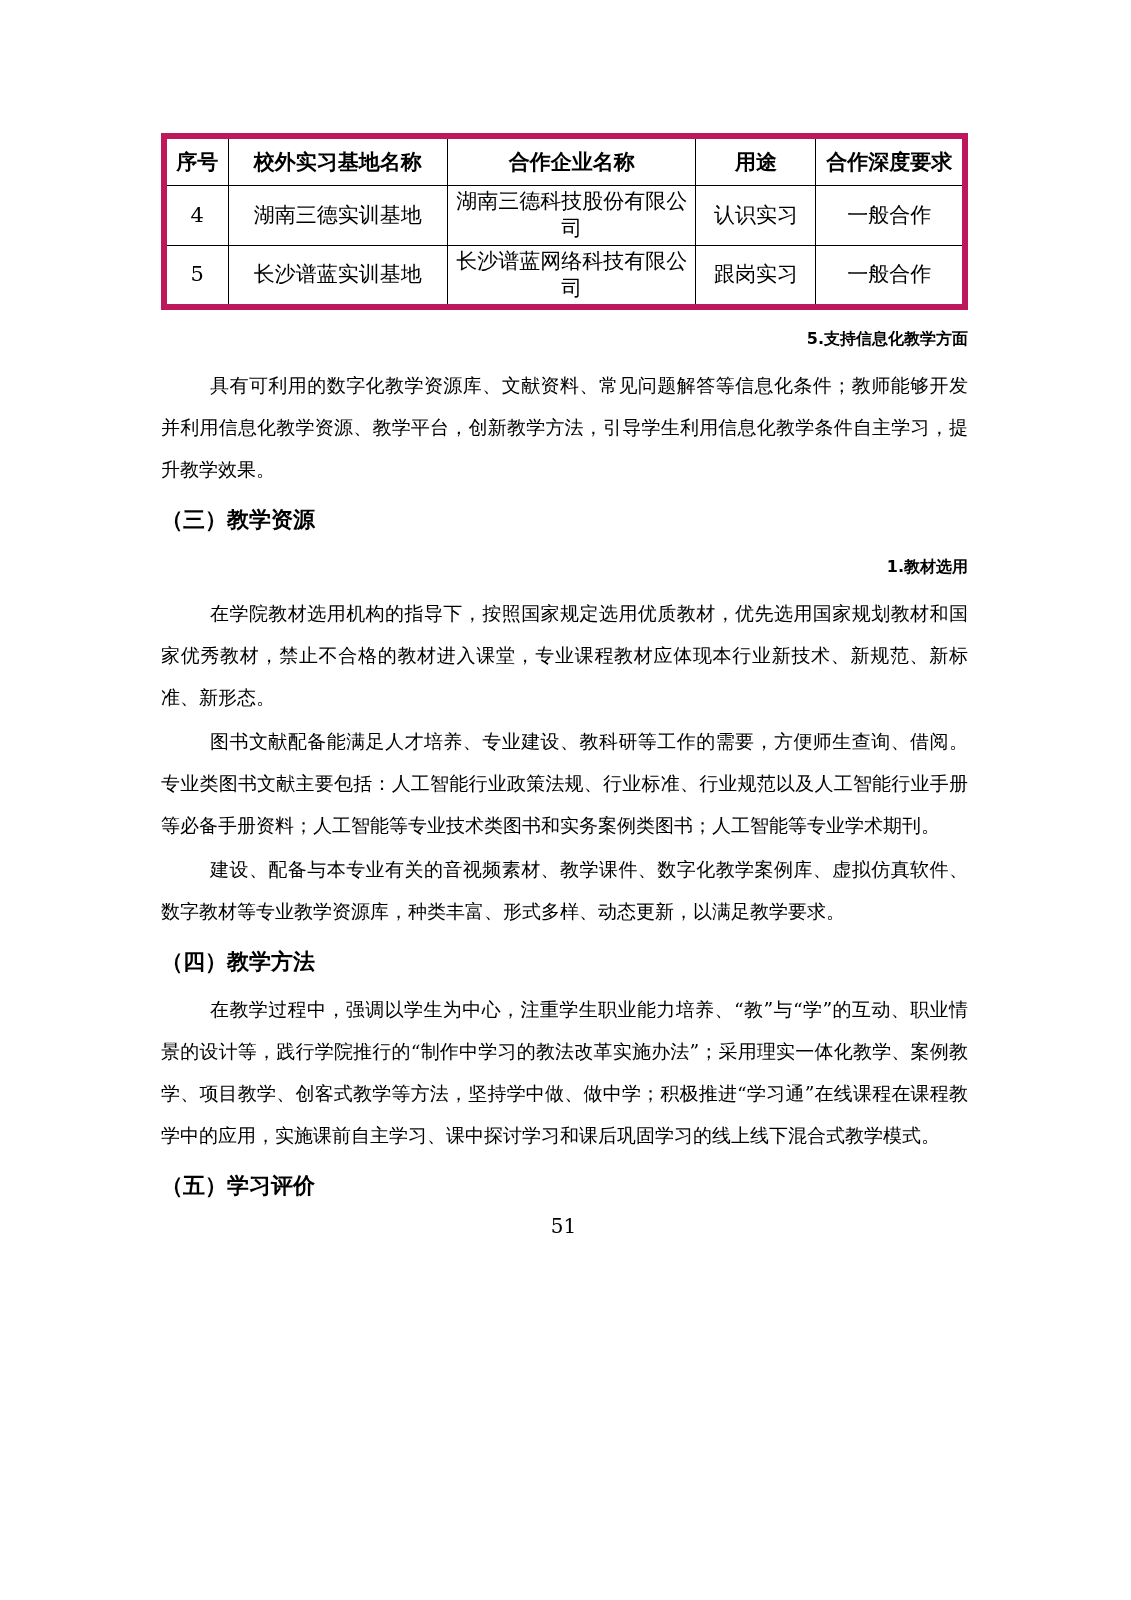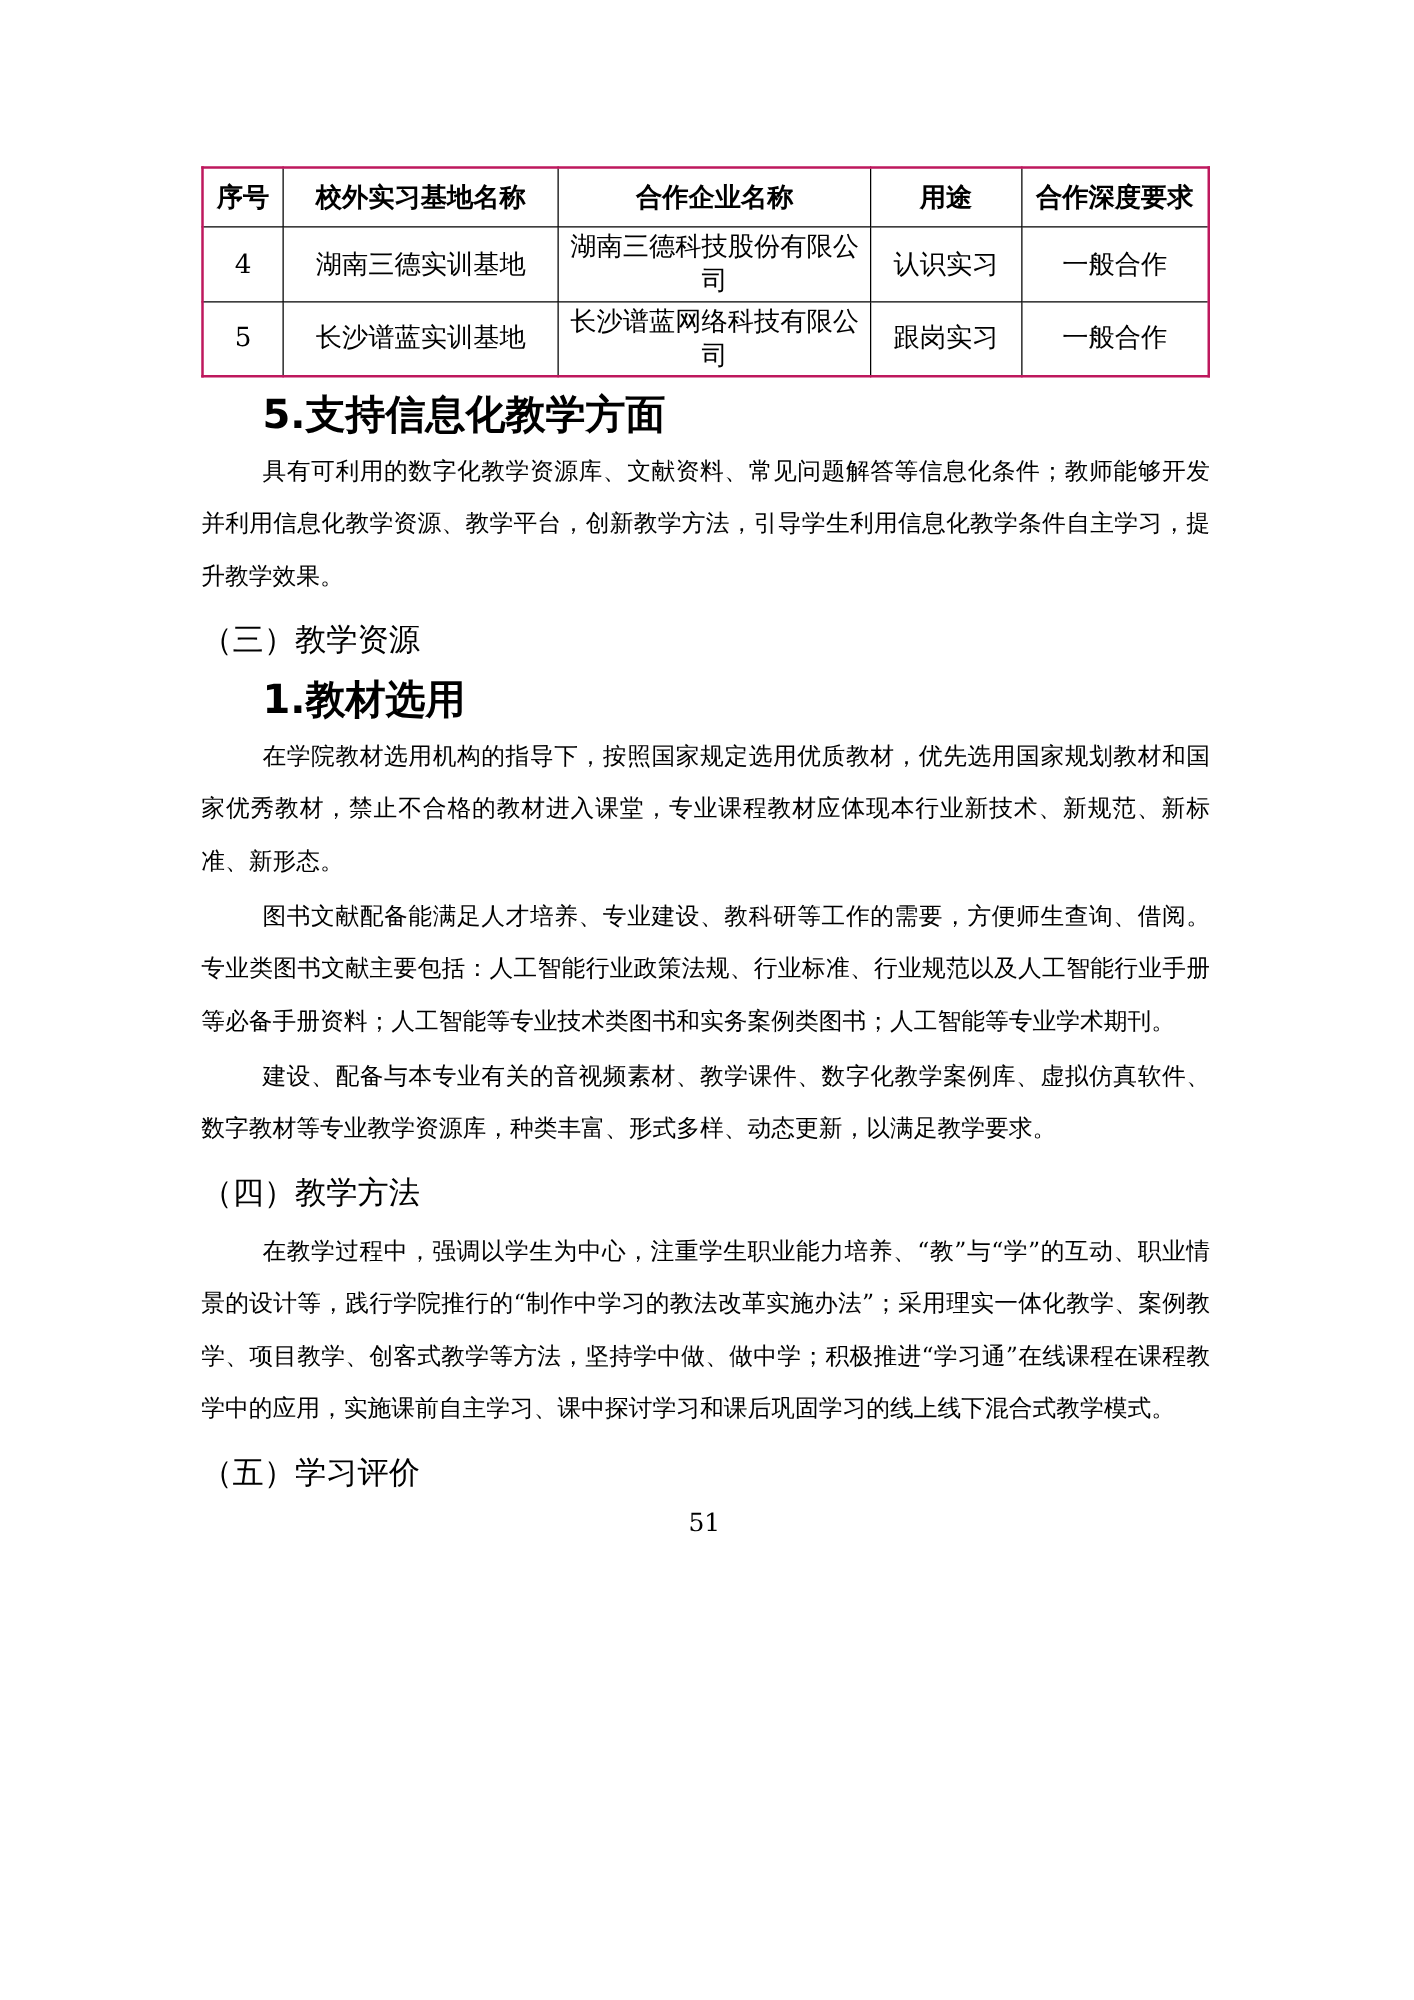--- a/index.html
+++ b/index.html
@@ -16,21 +16,21 @@
   .content {
     position: absolute;
     left: 161px;
     top: 133px;
     width: 807px;
   }
   
   table.base-table {
     width: 100%;
     border-collapse: collapse;
-    border: 2px solid #be185d;
+    border: 6px solid #be185d;
     font-size: 21px;
     table-layout: fixed;
   }
   table.base-table th, table.base-table td {
     border: 1px solid #000;
     text-align: center;
     vertical-align: middle;
     padding: 2px 6px;
     line-height: 1.3;
   }
@@ -43,29 +43,30 @@
     font-weight: normal;
   }
   col.c-no    { width: 8%; }
   col.c-base  { width: 27.4%; }
   col.c-comp  { width: 31%; }
   col.c-use   { width: 15%; }
   col.c-depth { width: 18.6%; }
   
   .h3 {
     font-weight: bold;
-    font-size: 32px;
+    font-size: 16px;
     line-height: 34px;
     margin: 12px 0 8px 0;
     padding-left: 49px;
     font-family: "DejaVu Sans", "Liberation Sans", sans-serif;
+    text-align: right;
   }
   .h2 {
-    font-weight: normal;
-    font-size: 25px;
+    font-weight: bold;
+    font-size: 22px;
     line-height: 36px;
     margin: 12px 0 8px 0;
     font-family: "DejaVu Sans", "Liberation Sans", sans-serif;
   }
   .para {
     font-size: 19px;
     line-height: 42px;
     text-align: justify;
     text-indent: 49px;
     margin: 0 0 2px 0;

